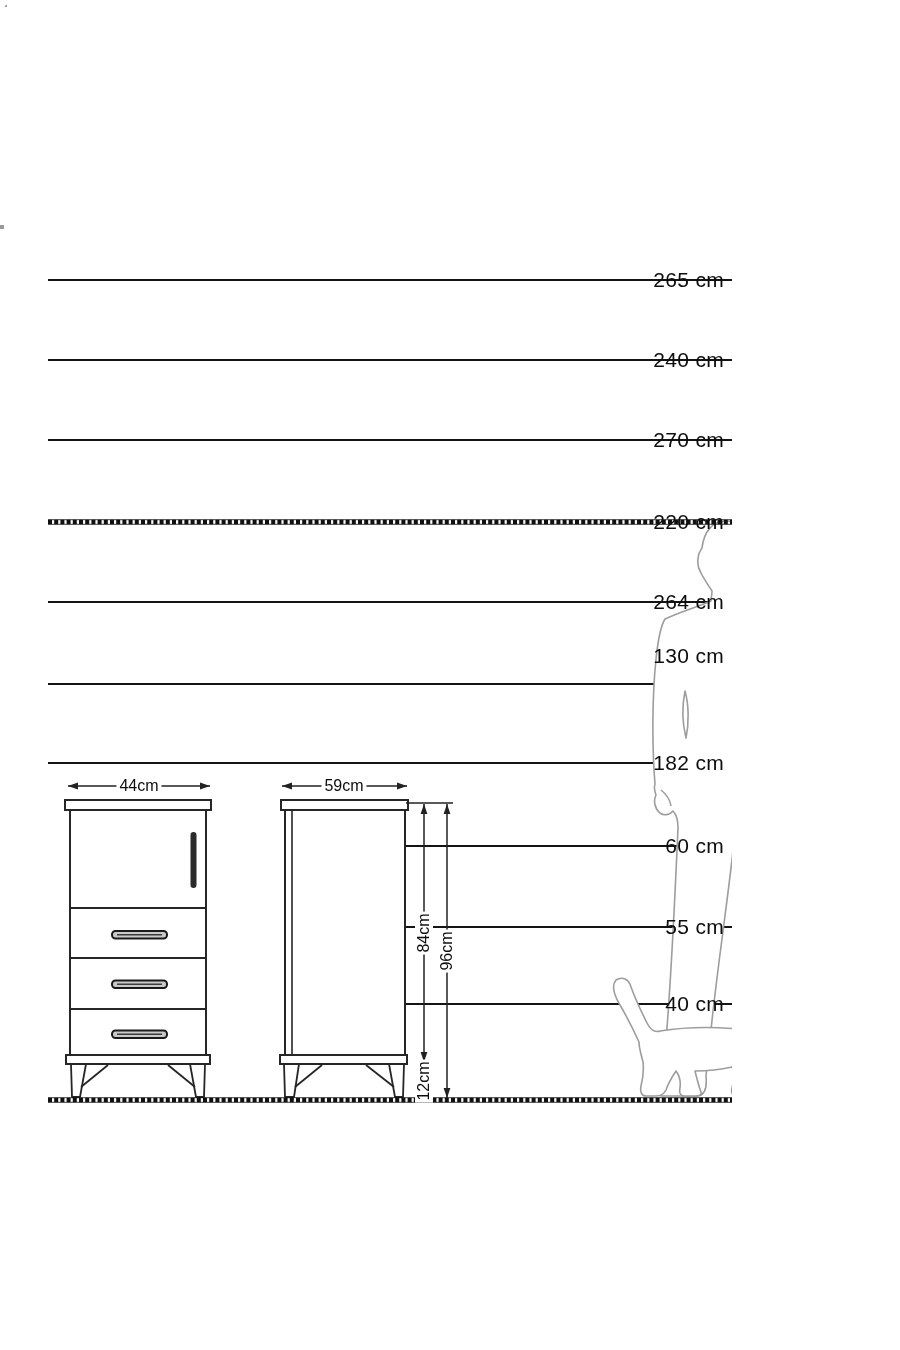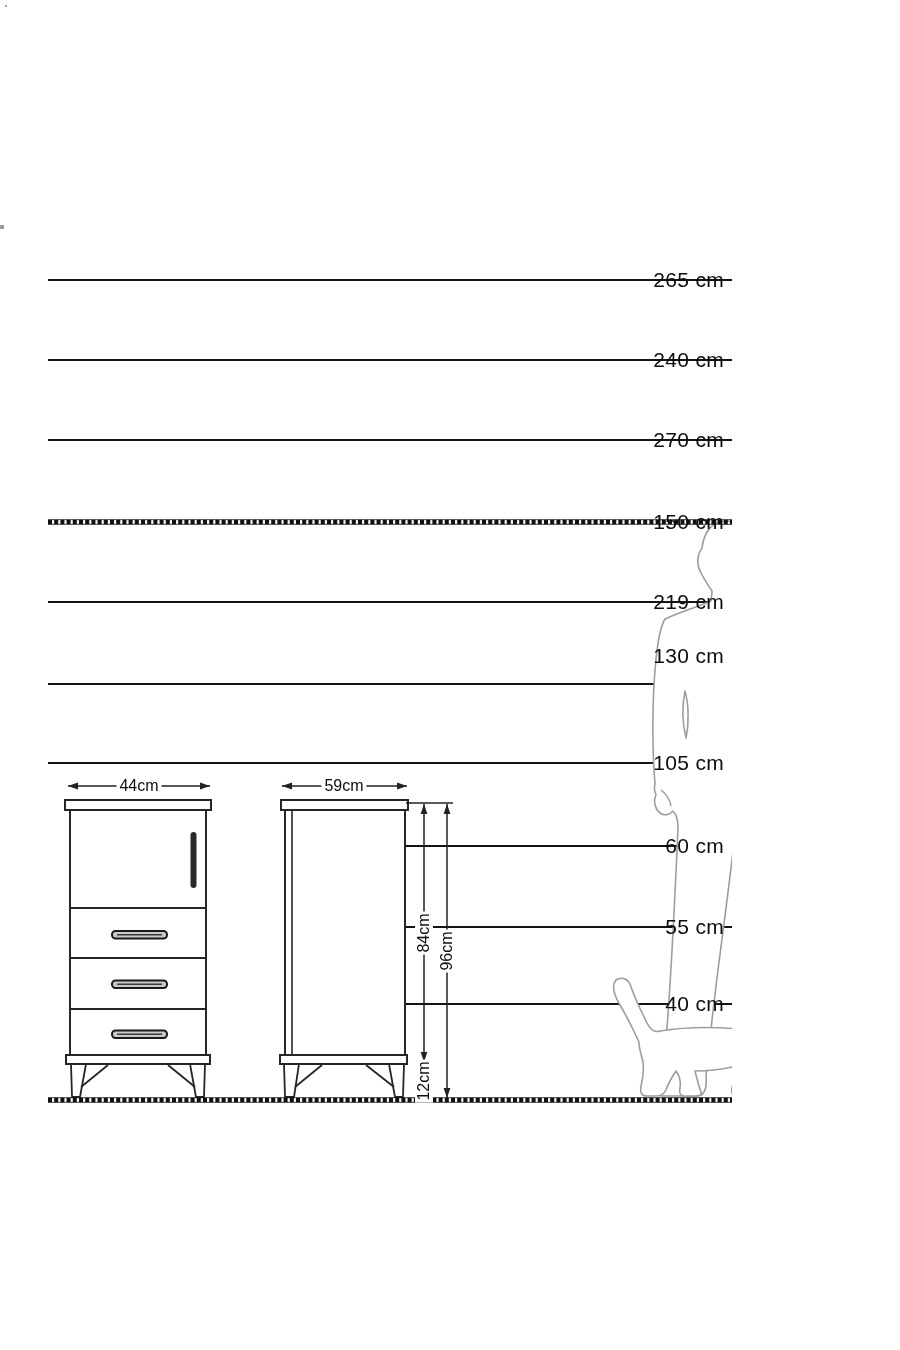--- a/index.html
+++ b/index.html
@@ -207,24 +207,24 @@
       <rect x="891" y="3" width="3" height="3"></rect>
       <rect x="0" y="225" width="4" height="4"></rect>
       <rect x="894" y="225" width="4" height="4"></rect>
       <rect x="893" y="1119" width="3" height="3"></rect>
     </g>
   </svg>
 
   <div class="rlabel" style="top:280px">265 cm</div>
   <div class="rlabel" style="top:360px">240 cm</div>
   <div class="rlabel" style="top:440px">270 cm</div>
-  <div class="rlabel" style="top:522px">150 cm</div>
-  <div class="rlabel" style="top:602px">219 cm</div>
+  <div class="rlabel" style="top:522px">220 cm</div>
+  <div class="rlabel" style="top:602px">264 cm</div>
   <div class="rlabel" style="top:656px">130 cm</div>
-  <div class="rlabel" style="top:763px">105 cm</div>
+  <div class="rlabel" style="top:763px">182 cm</div>
   <div class="rlabel" style="top:846px">60 cm</div>
   <div class="rlabel" style="top:927px">55 cm</div>
   <div class="rlabel" style="top:1004px">40 cm</div>
 
   <div class="dlabel" style="left:139px;top:786px">44cm</div>
   <div class="dlabel" style="left:344px;top:786px">59cm</div>
   <div class="vlabel" style="left:424px;top:933px">84cm</div>
   <div class="vlabel" style="left:447px;top:951px">96cm</div>
   <div class="vlabel" style="left:424px;top:1081px">12cm</div>
 

